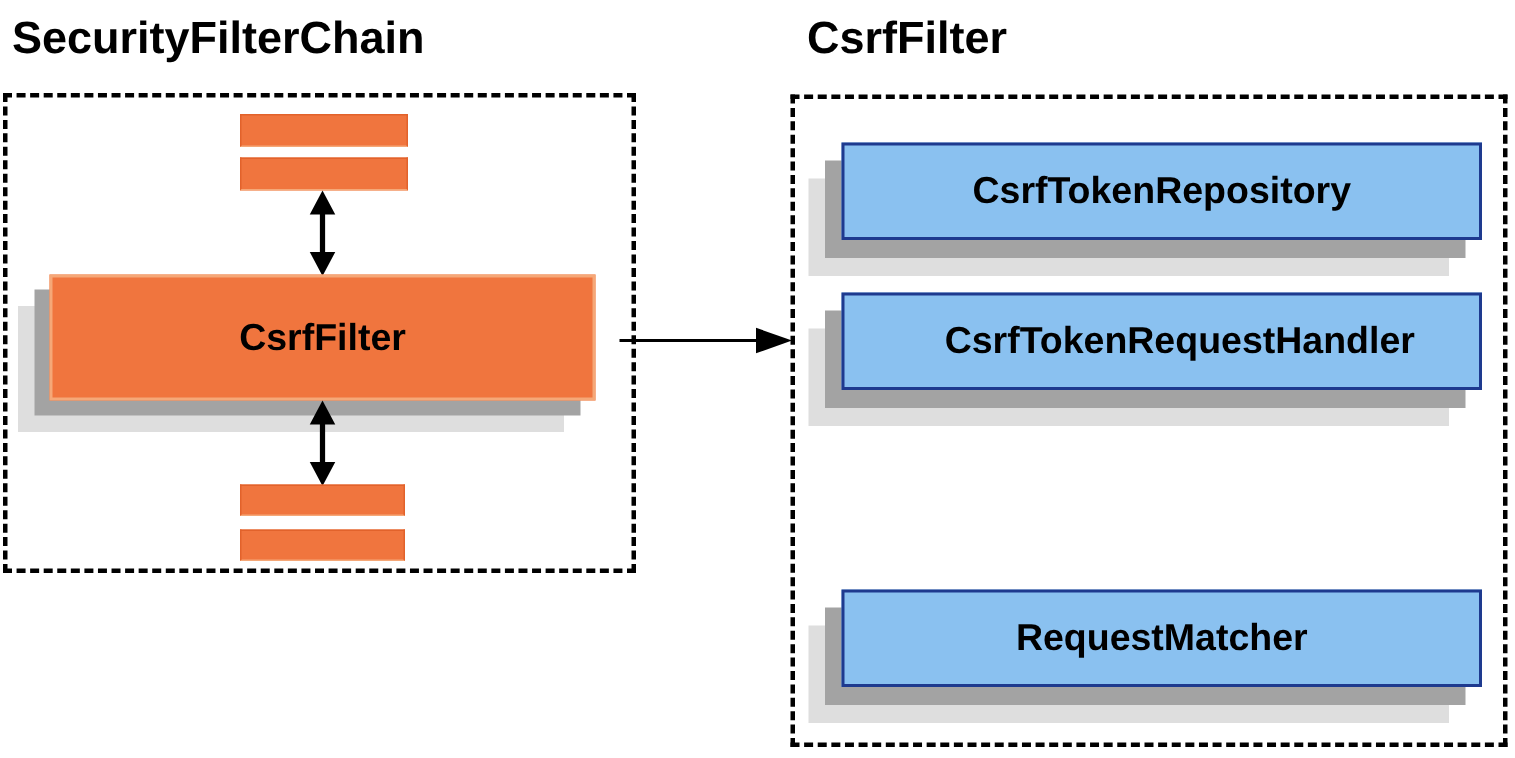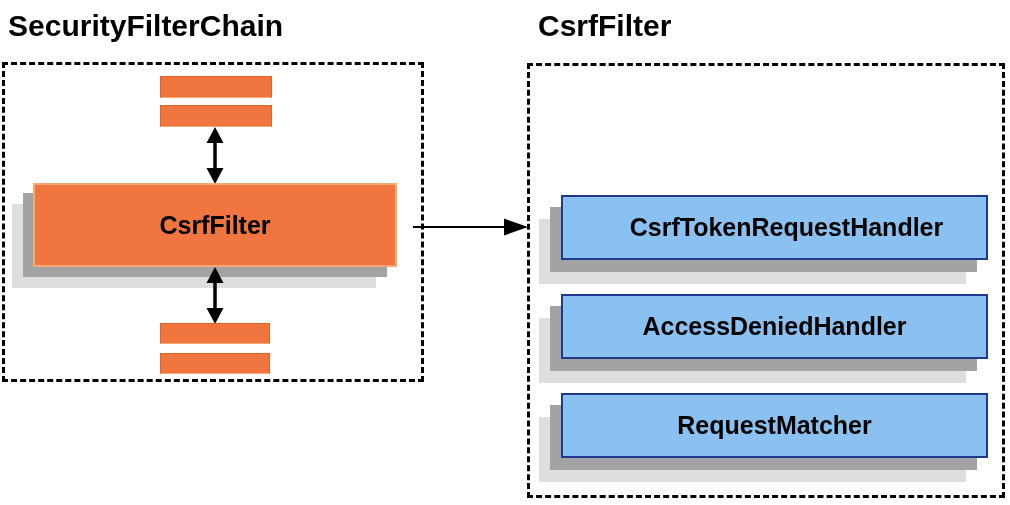--- a/index.html
+++ b/index.html
@@ -114,27 +114,27 @@
     <div class="bar b2"></div>
   </div>
 
   <svg class="arrow-svg arrow-h" viewBox="0 0 116 26">
     <line x1="0" y1="13" x2="94" y2="13" stroke="#000000" stroke-width="2"></line>
     <polygon points="115,13 91,4.5 91,21.5" fill="#000000"></polygon>
   </svg>
 
   <div class="dashed-panel right">
 
+    <div class="blue-box c0">
+      <span>CsrfTokenRepository</span>
+    </div>
 
     <div class="blue-box c1">
       <span>CsrfTokenRequestHandler</span>
     </div>
 
-    <div class="blue-box c2">
-      <span>AccessDeniedHandler</span>
-    </div>
 
     <div class="blue-box c3">
       <span>RequestMatcher</span>
     </div>
   </div>
 
 </div>
 
 </body></html>

